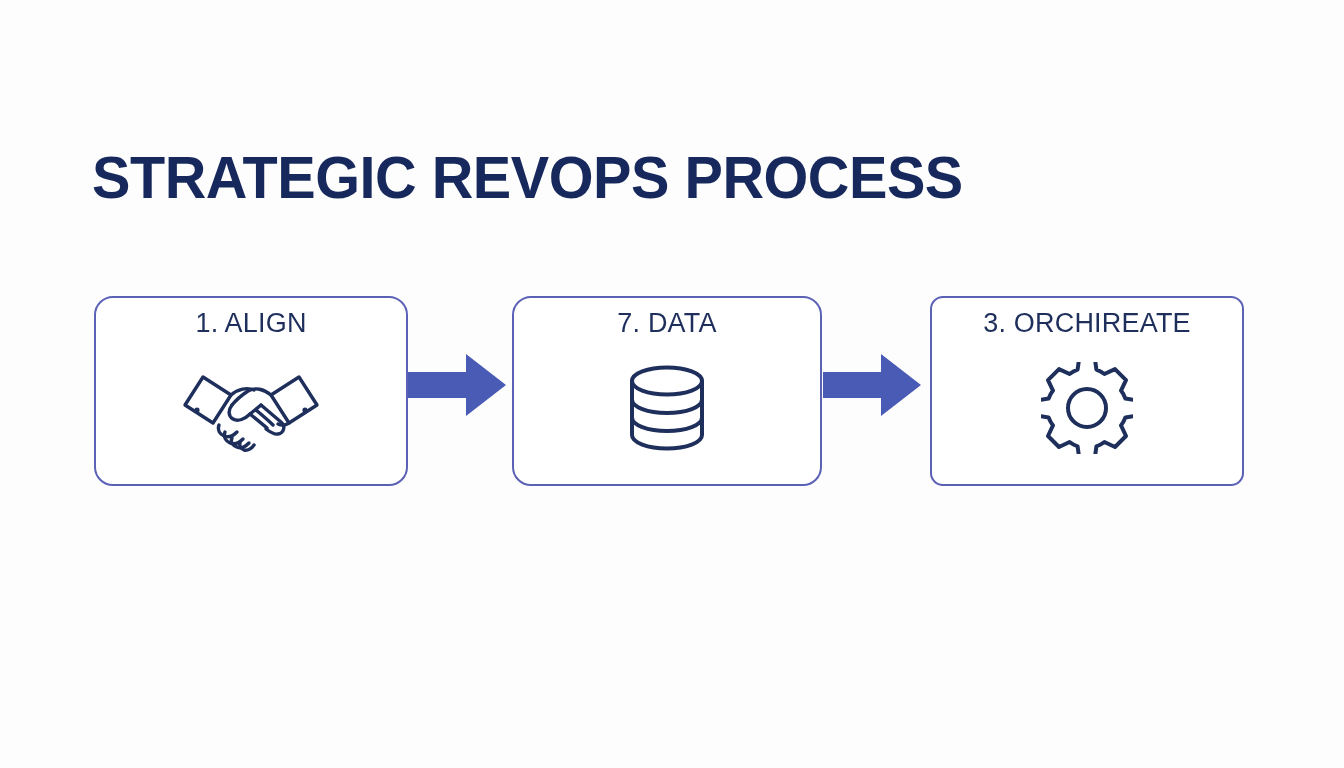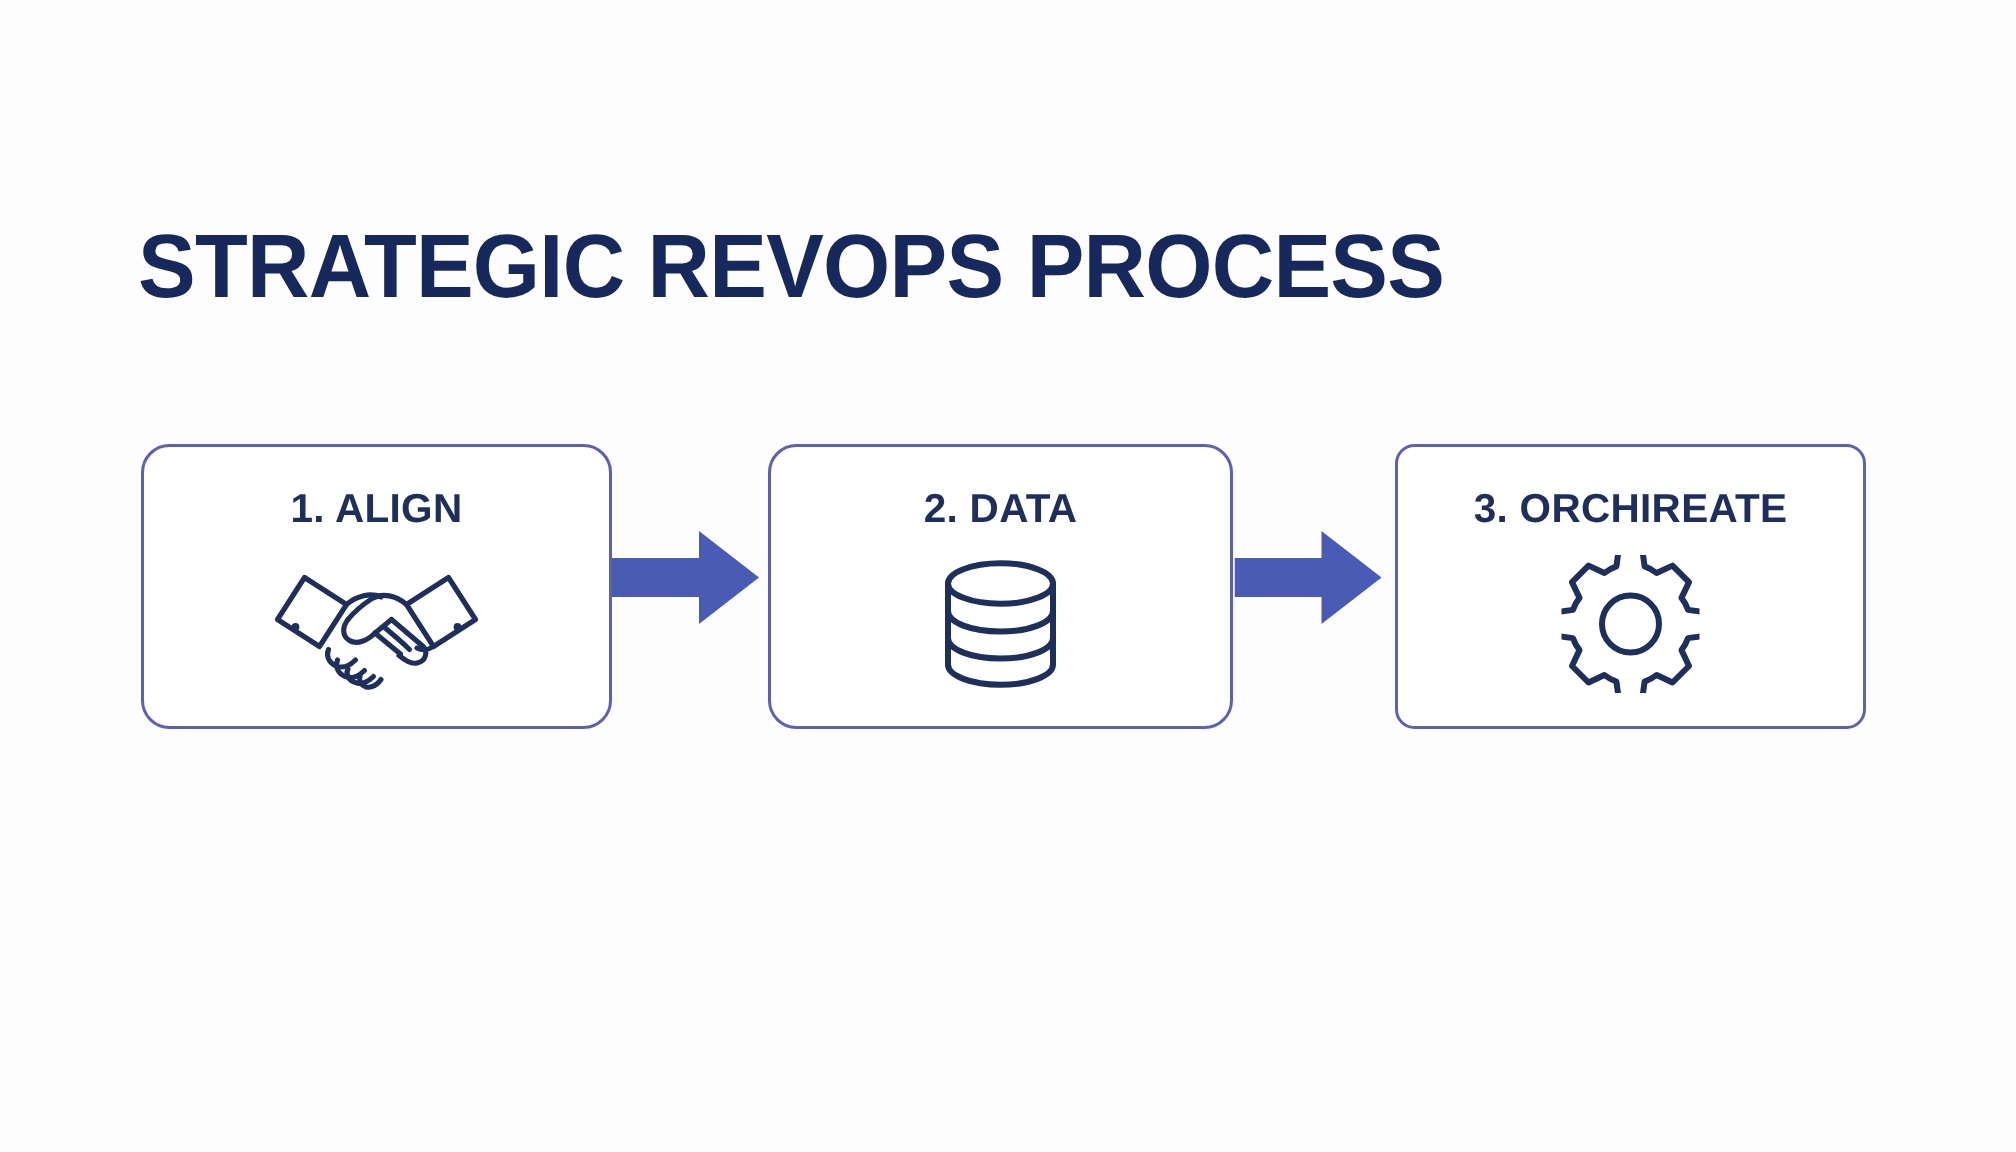--- a/index.html
+++ b/index.html
@@ -57,23 +57,23 @@
     border-radius: 19px;
     display: flex;
     flex-direction: column;
     align-items: center;
   }
   .step-card.card-1 { left: 0px;   width: 314px; }
   .step-card.card-2 { left: 418px; width: 310px; }
   .step-card.card-3 { left: 836px; width: 314px; border-radius: 13px; }
 
   .step-label {
-    margin-top: 26px;
+    margin-top: 10px;
     font-size: 27px;
-    font-weight: bold;
+    font-weight: normal;
     color: #1e2f5c;
     letter-spacing: 0.2px;
     white-space: nowrap;
     line-height: 30px;
   }
 
   .step-icon {
     flex: 1;
     display: flex;
     align-items: center;
@@ -135,21 +135,21 @@
       </div>
     </div>
 
     <div class="flow-arrow arrow-1">
       <svg width="98" height="62" viewBox="0 0 98 62">
         <polygon points="0,18 58,18 58,0 98,31 58,62 58,44 0,44" fill="#4a5bb5"></polygon>
       </svg>
     </div>
 
     <div class="step-card card-2">
-      <div class="step-label">2. DATA</div>
+      <div class="step-label">7. DATA</div>
       <div class="step-icon">
         <svg width="82" height="88" viewBox="0 0 82 88" fill="none" stroke="#1e2f5c" stroke-width="4" stroke-linecap="round" stroke-linejoin="round">
           <ellipse cx="41" cy="17" rx="35" ry="13.5"></ellipse>
           <path d="M6 17 L6 71 C6 78.5 21.7 84.5 41 84.5 C60.3 84.5 76 78.5 76 71 L76 17"></path>
           <path d="M6 35.5 C6 43 21.7 49 41 49 C60.3 49 76 43 76 35.5"></path>
           <path d="M6 53.5 C6 61 21.7 67 41 67 C60.3 67 76 61 76 53.5"></path>
         </svg>
       </div>
     </div>
 

